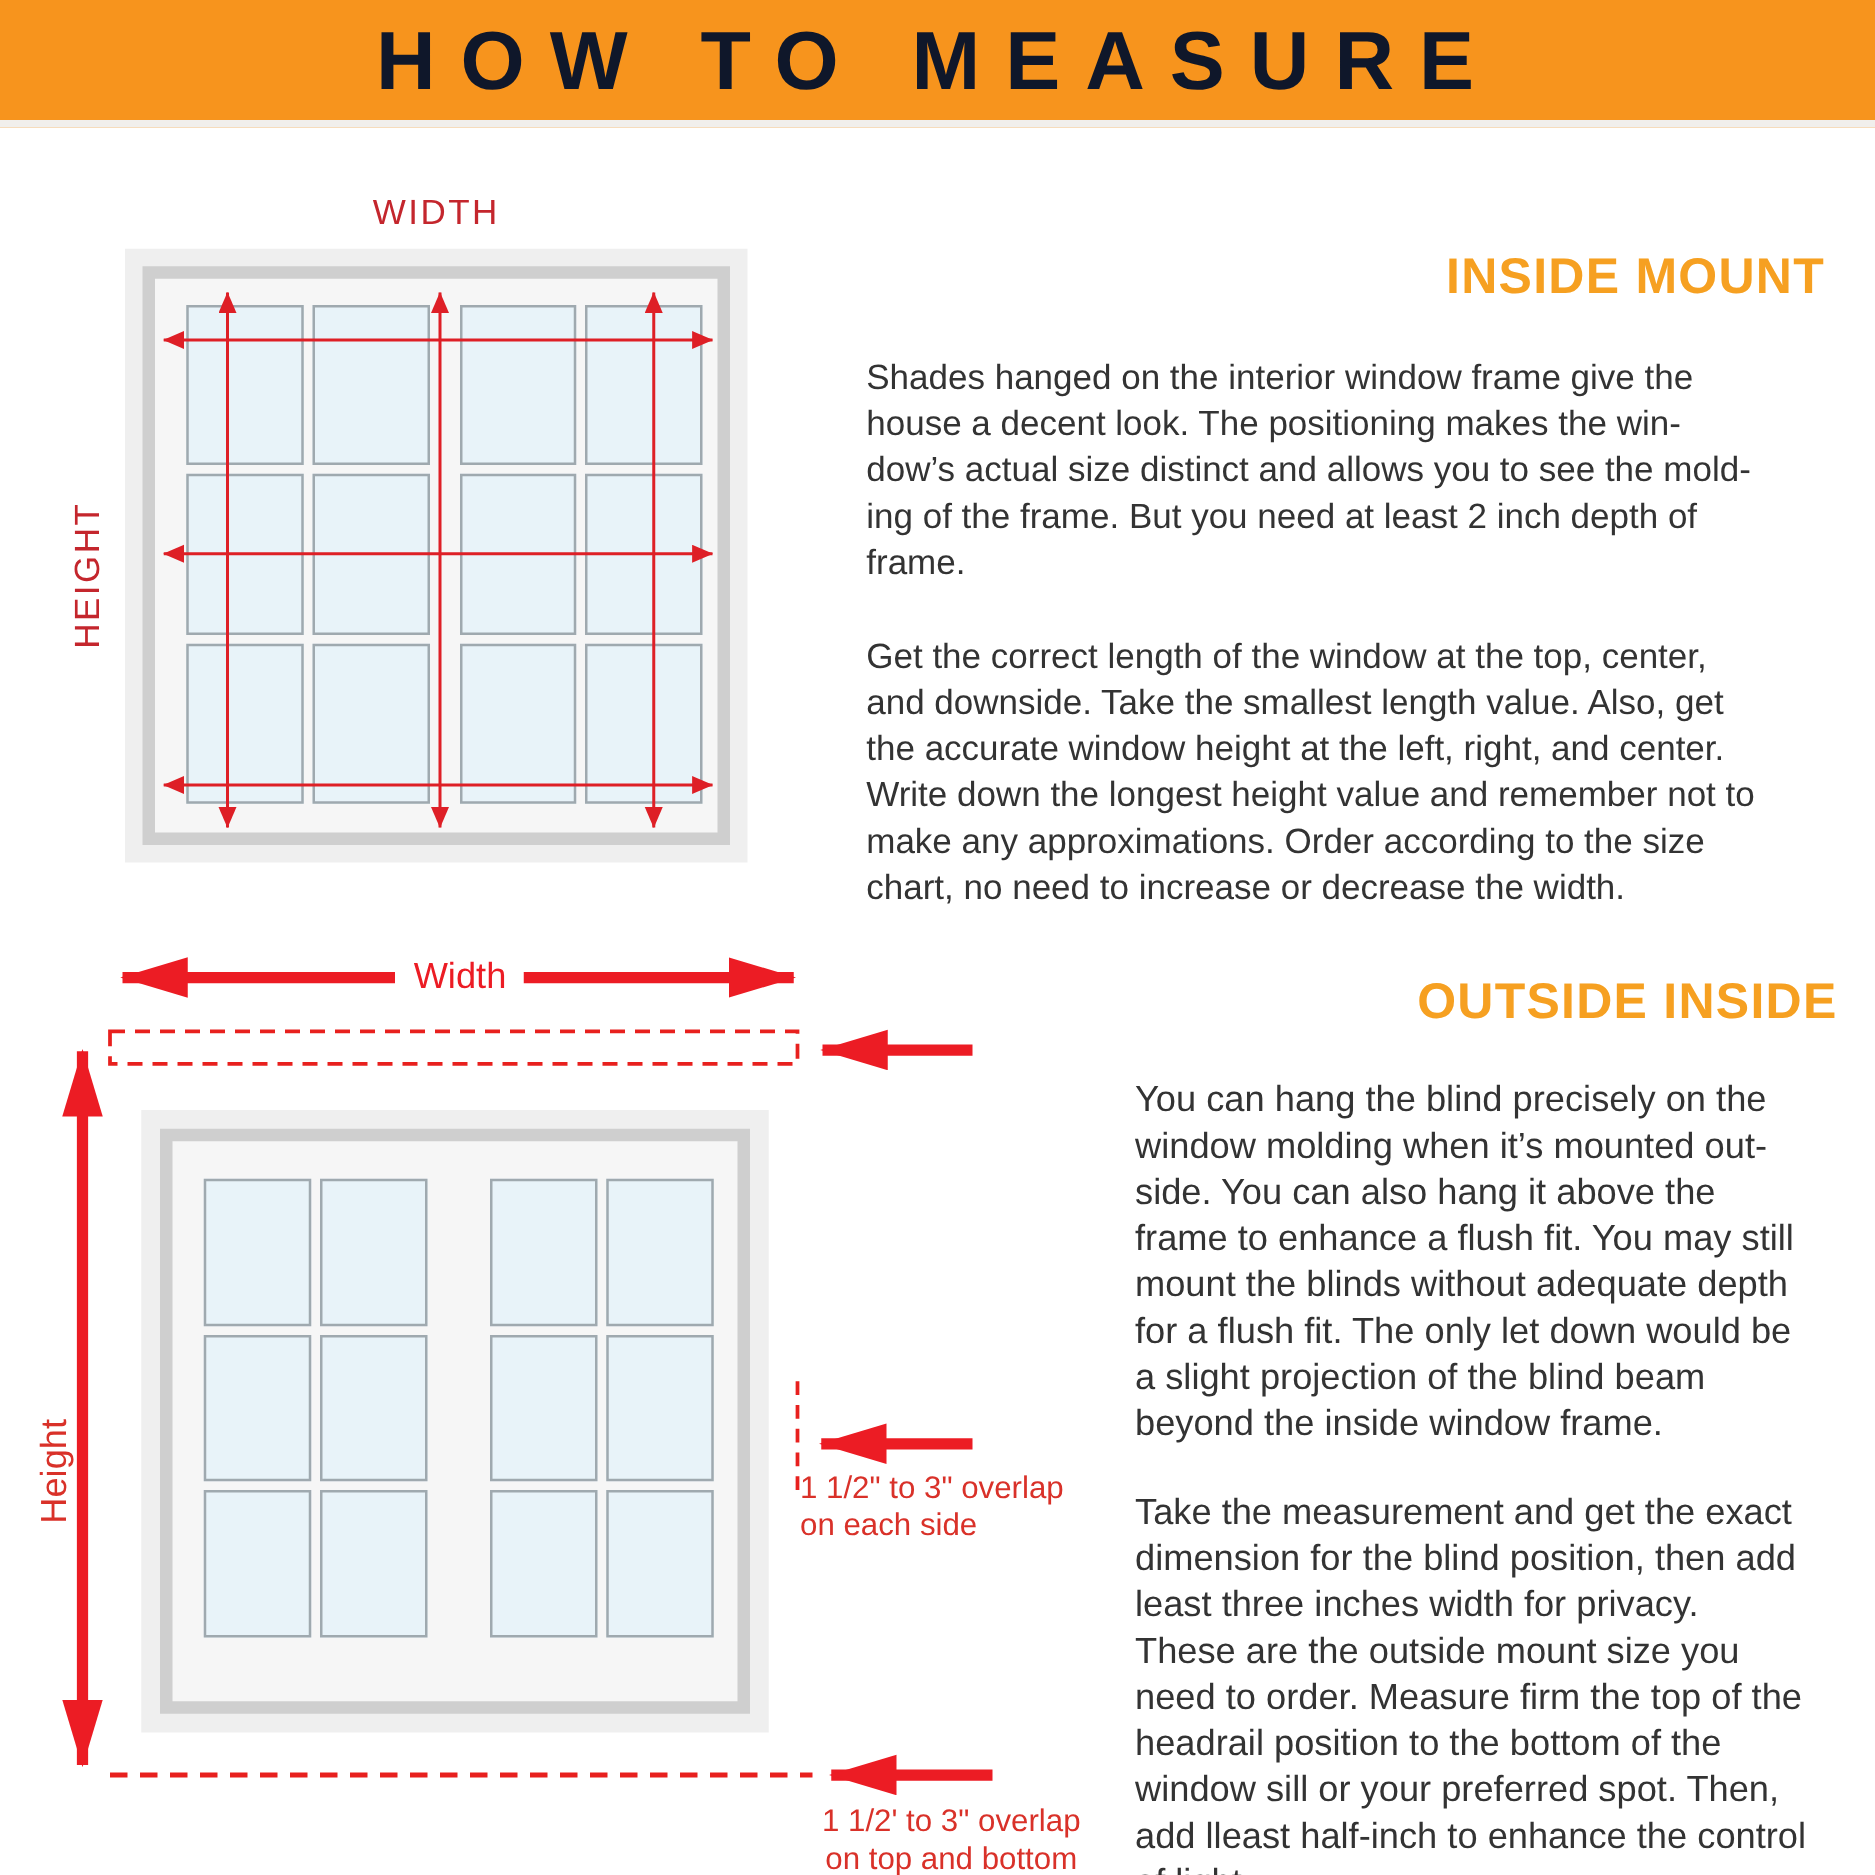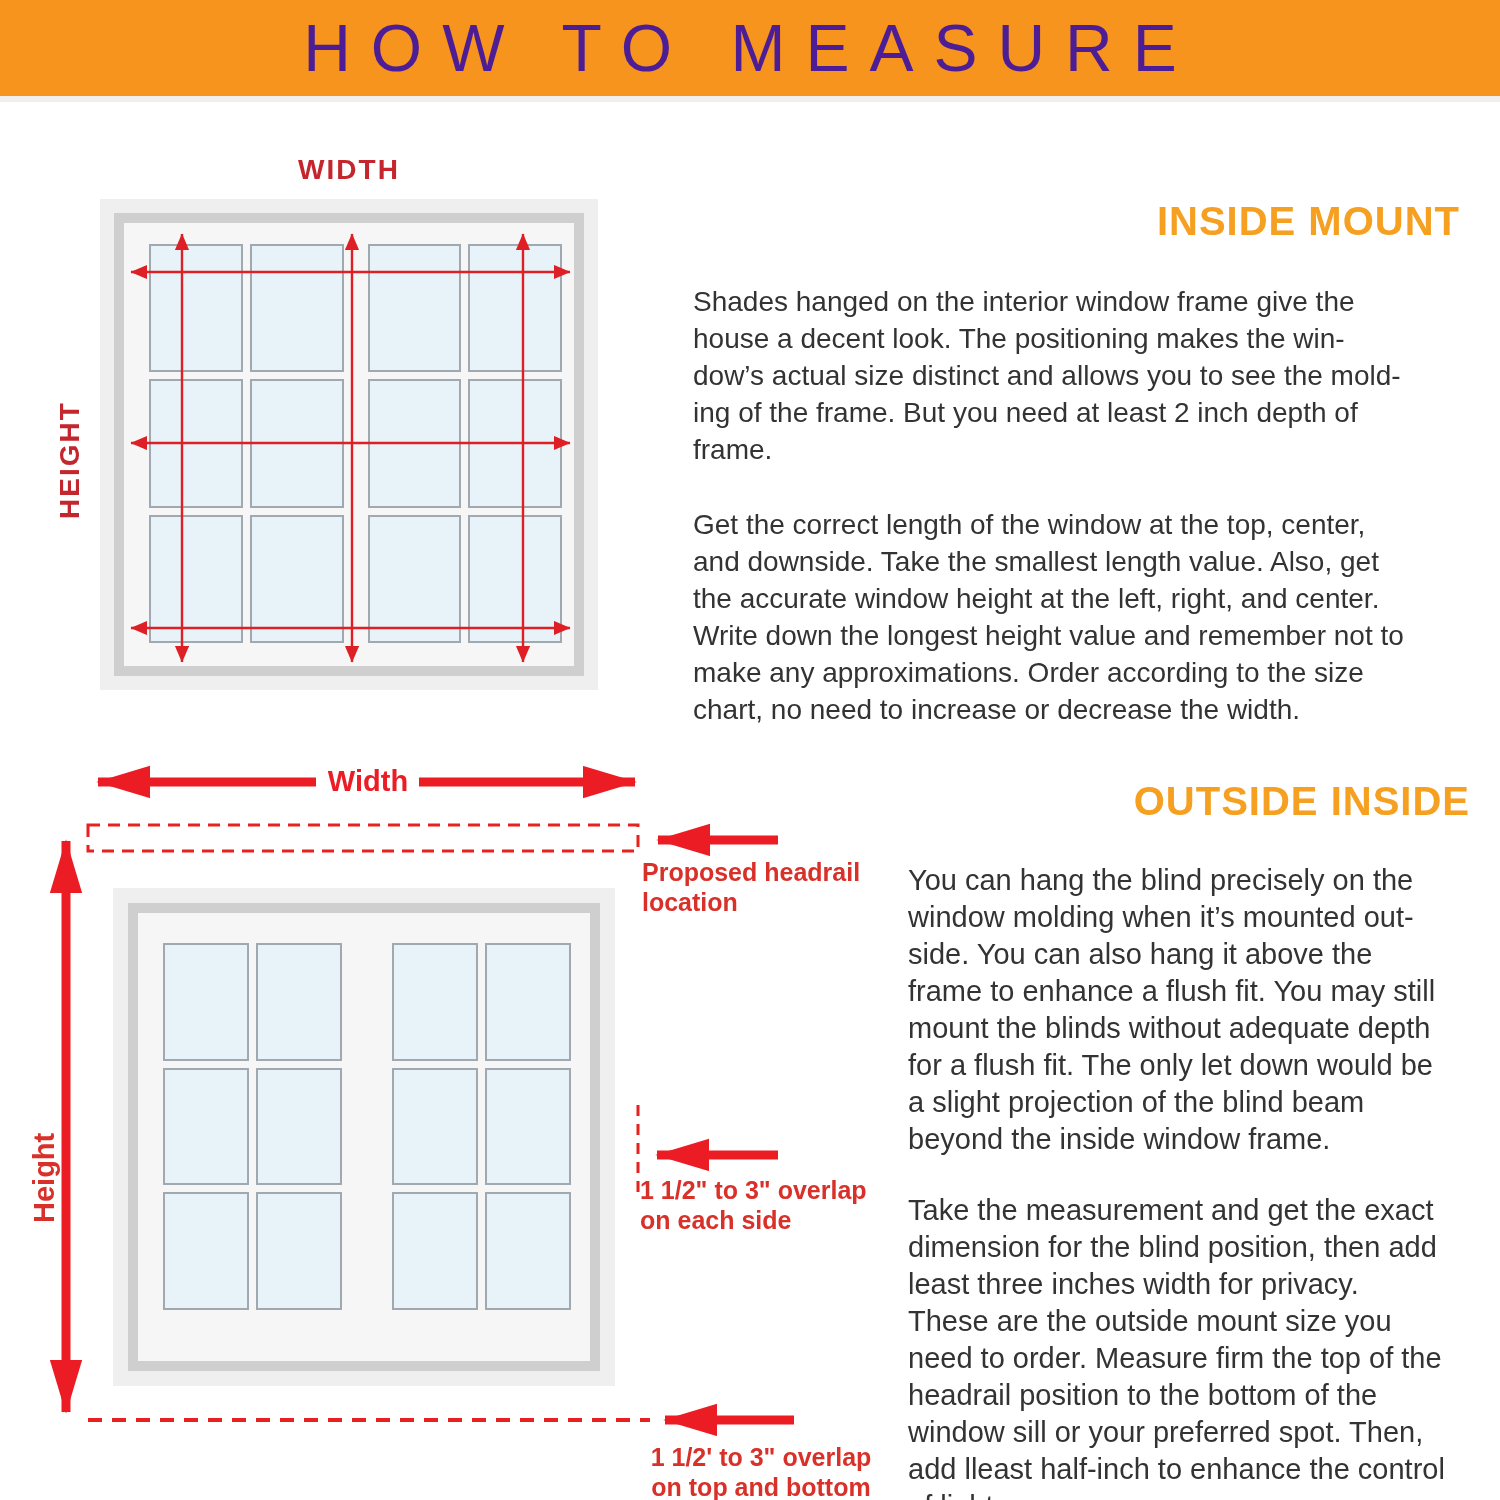--- a/index.html
+++ b/index.html
@@ -13,21 +13,21 @@
   .pre{white-space:pre-line;}
 
   
   .banner{
     left:0;top:0;width:1500px;height:96px;
     background:var(--banner-orange,#F7941D);
     display:flex;align-items:center;justify-content:center;
     border-bottom:6px solid #f1efec;
   }
   .banner h1{
-    margin:0;color:#4c1d95;font-size:66px;font-weight:normal;
+    margin:0;color:#0f172a;font-size:66px;font-weight:bold;
     letter-spacing:20px;white-space:nowrap;
   }
 
   
   .mount-heading{
     font-size:40px;font-weight:bold;text-align:right;
     color:var(--heading-orange,#F6A021);letter-spacing:1px;
   }
   .h-inside{left:690px;top:166px;width:770px;}
   .h-outside{left:895px;top:746px;width:575px;}
@@ -55,21 +55,21 @@
     border:2px solid #9FA9AF;
   }
   .win-top{left:60px;top:49px;width:498px;height:491px;}
   .win-top .panes{left:49px;top:45px;right:36px;bottom:47px;gap:24px;}
   .win-bottom{left:83px;top:143px;width:502px;height:498px;}
   .win-bottom .frame-mid{inset:15px;}
   .win-bottom .frame-inner{inset:25px;}
   .win-bottom .panes{left:50px;top:55px;right:44px;bottom:76px;gap:50px;}
 
   
-  .dlabel{position:absolute;font-weight:bold;}
+  .dlabel{position:absolute;font-weight:normal;}
   .vtext{writing-mode:vertical-rl;transform:rotate(180deg);text-align:center;}
   .lbl-width-top{left:60px;top:4px;width:498px;text-align:center;
     font-size:28px;letter-spacing:2px;color:var(--label-red-dark,#C4262D);}
   .lbl-height-top{left:14px;top:235px;width:36px;height:150px;
     font-size:28px;letter-spacing:2px;color:var(--label-red-dark,#C4262D);}
   .lbl-width-bottom{left:288px;top:20px;width:100px;text-align:center;
     font-size:29px;color:var(--thick-arrow-red,#EC1C24);}
   .lbl-height-bottom{left:-2px;top:340px;width:36px;height:185px;
     font-size:29px;color:var(--label-red,#D93129);}
   .lbl-headrail{left:612px;top:112px;font-size:25px;line-height:30px;color:var(--label-red,#D93129);}
@@ -186,22 +186,20 @@
 
     <line class="dash-line" x1="608" y1="360" x2="608" y2="452" stroke-width="3" stroke-dasharray="11 8"></line>
     <line class="thick-line" x1="748" y1="410" x2="627" y2="410" marker-end="url(#mb)"></line>
 
     <line class="dash-line" x1="58" y1="675" x2="620" y2="675" stroke-width="4" stroke-dasharray="14 10"></line>
     <line class="thick-line" x1="764" y1="675" x2="635" y2="675" marker-end="url(#mb)"></line>
   </svg>
 
   <div class="dlabel lbl-width-bottom">Width</div>
   <div class="dlabel lbl-height-bottom vtext">Height</div>
-  <div class="dlabel lbl-headrail pre">Proposed headrail
-location</div>
   <div class="dlabel lbl-side pre">1 1/2" to 3" overlap
 on each side</div>
   <div class="dlabel lbl-bottom pre">1 1/2' to 3" overlap
 on top and bottom</div>
 </section>
 
 <h2 class="abs mount-heading h-outside">OUTSIDE INSIDE</h2>
 <p class="abs body-para p-outside p-outside1 pre">You can hang the blind precisely on the
 window molding when it’s mounted out-
 side. You can also hang it above the

